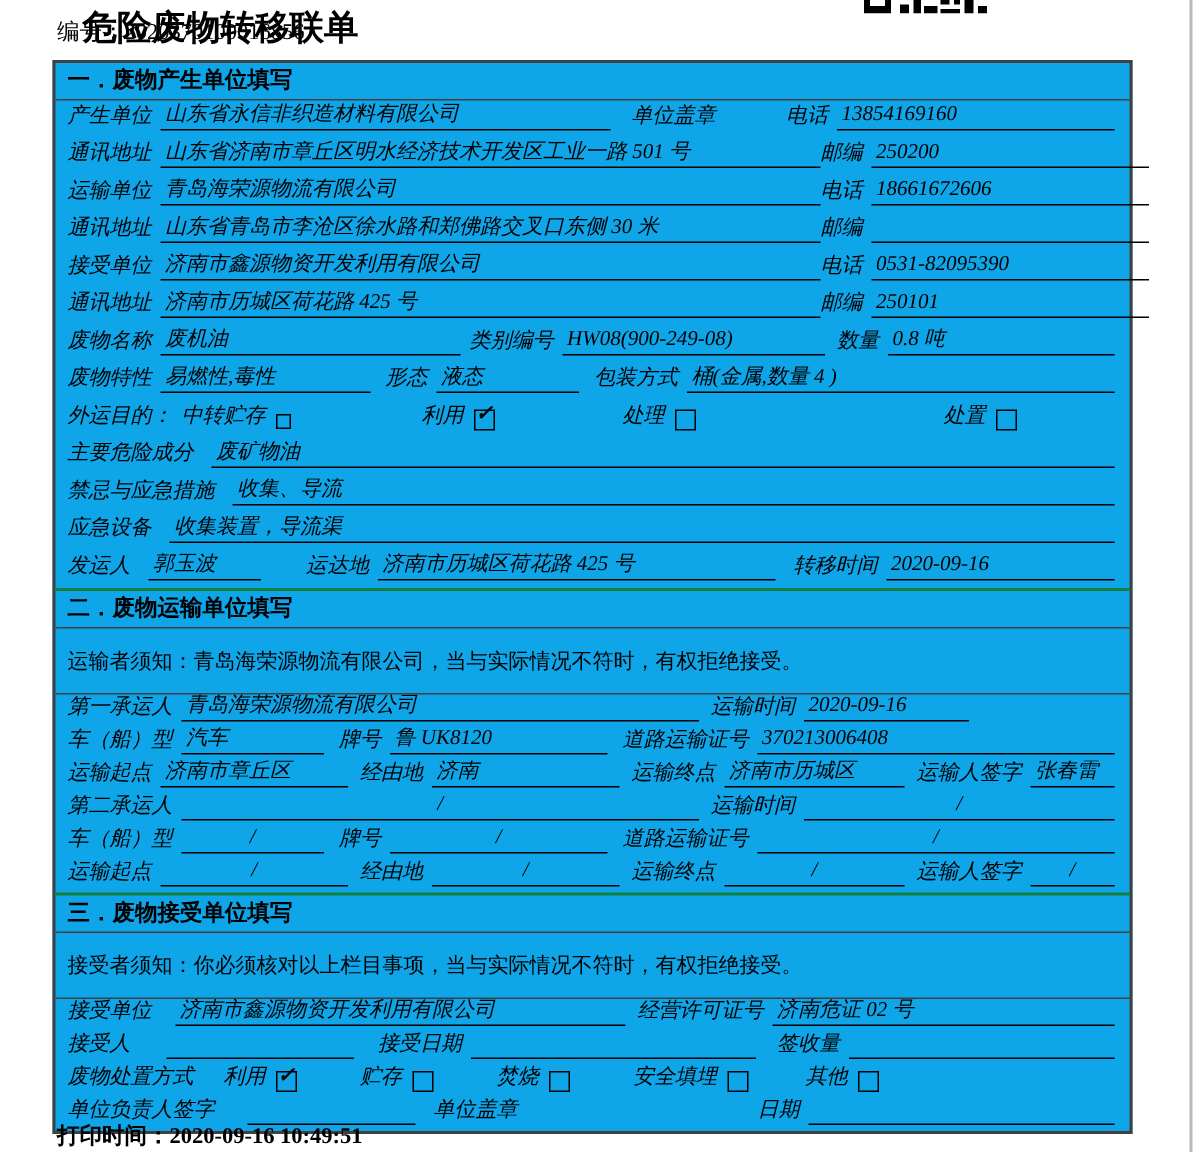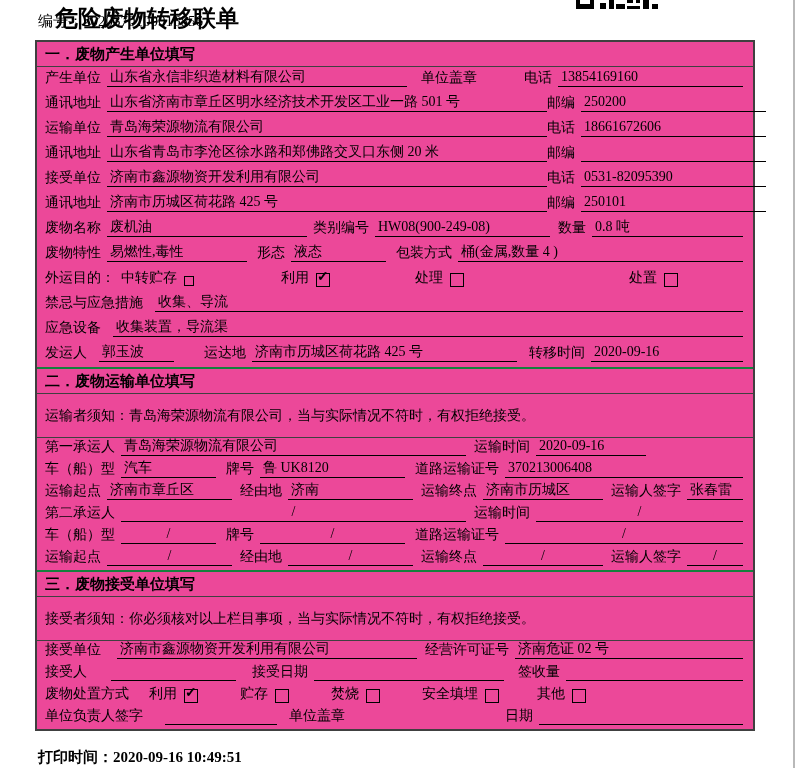--- a/index.html
+++ b/index.html
@@ -7,28 +7,28 @@
     width:796px;height:768px;background:#ffffff;position:relative;
     font-family:"Liberation Serif","DejaVu Serif",serif;
     font-size:14px;color:#000;overflow:hidden;
   }
   .doc-no{position:absolute;left:38px;top:12px;font-size:15px;white-space:nowrap;}
   .title{position:absolute;left:55px;right:0;top:3px;
          font-size:23px;font-weight:bold;white-space:nowrap;}
   .qr{position:absolute;left:576px;top:0;}
   .page-edge{position:absolute;right:1px;top:0;width:2px;height:768px;background:#b9b9b9;}
   .form{position:absolute;left:35px;top:40px;width:720px;border:2px solid #404040;
-        background:#ec4899;box-sizing:border-box;}
+        background:#0ea5e9;box-sizing:border-box;}
   .sec-hdr{font-weight:bold;font-size:15px;line-height:19px;padding:3px 8px 2px;
            border-bottom:1px solid #404040;}
   .sec-hdr.bt{border-top:2px solid #15803d;}
   .note{height:43px;display:flex;align-items:center;padding:0 8px;
         border-bottom:1px solid #404040;white-space:nowrap;}
   .row{display:flex;align-items:flex-end;height:25px;box-sizing:border-box;
-       padding:0 10px 5px 8px;white-space:nowrap;line-height:1.2;}
+       padding:0 10px 5px 8px;white-space:nowrap;line-height:1.2;font-style:italic;}
   .row.h22{height:22px;padding-bottom:4px;}
   .lbl{flex:none;}
   .val{border-bottom:1px solid #000;padding:0 3px;margin-left:6px;flex:none;
        overflow:hidden;box-sizing:border-box;}
   .val.grow{flex:1;}
   .val.ctr{text-align:center;}
   .sp{flex:1;}
   .opt{display:inline-flex;align-items:flex-end;}
   .cb{display:inline-block;width:12px;height:12px;border:1px solid #000;
       margin-left:7px;position:relative;flex:none;}
@@ -74,21 +74,21 @@
   <div class="row">
     <span class="lbl">运输单位</span>
     <span class="val" style="width:440px">青岛海荣源物流有限公司</span>
     <span class="sp"></span>
     <span class="lbl">电话</span>
     <span class="val" style="width:185px">18661672606</span>
   </div>
 
   <div class="row">
     <span class="lbl">通讯地址</span>
-    <span class="val" style="width:440px">山东省青岛市李沧区徐水路和郑佛路交叉口东侧 20 米</span>
+    <span class="val" style="width:440px">山东省青岛市李沧区徐水路和郑佛路交叉口东侧 30 米</span>
     <span class="sp"></span>
     <span class="lbl">邮编</span>
     <span class="val" style="width:185px"></span>
   </div>
 
   <div class="row">
     <span class="lbl">接受单位</span>
     <span class="val" style="width:440px">济南市鑫源物资开发利用有限公司</span>
     <span class="sp"></span>
     <span class="lbl">电话</span>
@@ -134,20 +134,24 @@
     <span class="opt" style="margin-left:85px">
       <span class="lbl">处理</span>
       <span class="cb"></span>
     </span>
     <span class="opt" style="margin-left:165px">
       <span class="lbl">处置</span>
       <span class="cb"></span>
     </span>
   </div>
 
+  <div class="row">
+    <span class="lbl">主要危险成分</span>
+    <span class="val grow" style="margin-left:12px">废矿物油</span>
+  </div>
 
   <div class="row">
     <span class="lbl">禁忌与应急措施</span>
     <span class="val grow" style="margin-left:12px">收集、导流</span>
   </div>
 
   <div class="row">
     <span class="lbl">应急设备</span>
     <span class="val grow" style="margin-left:12px">收集装置，导流渠</span>
   </div>

